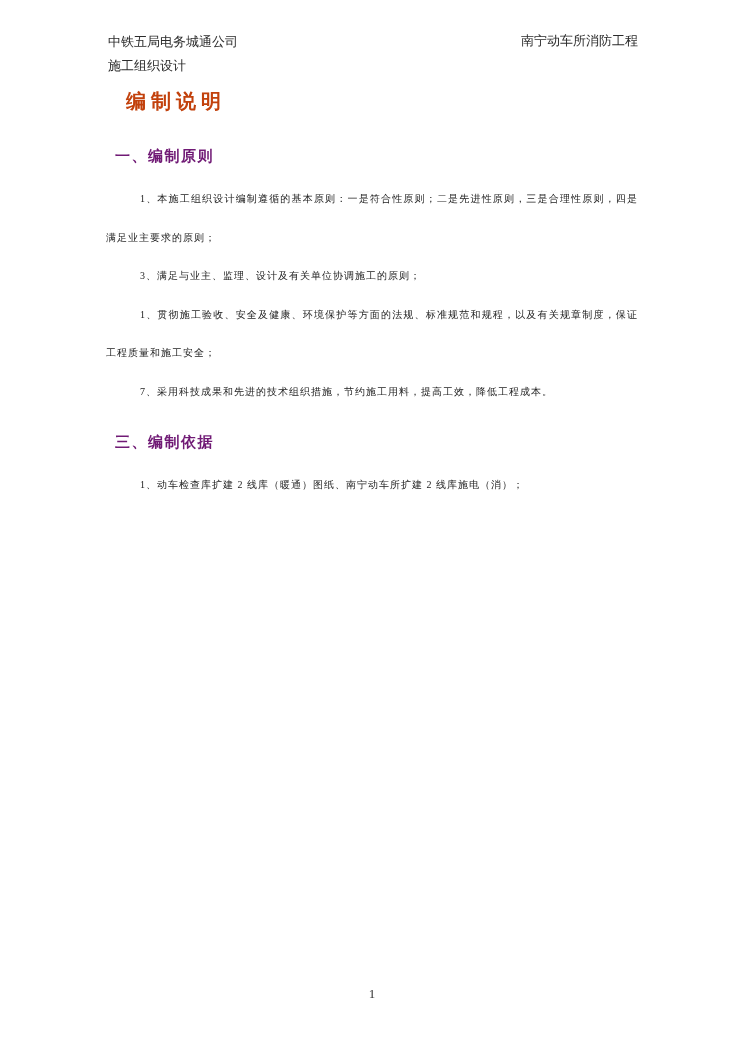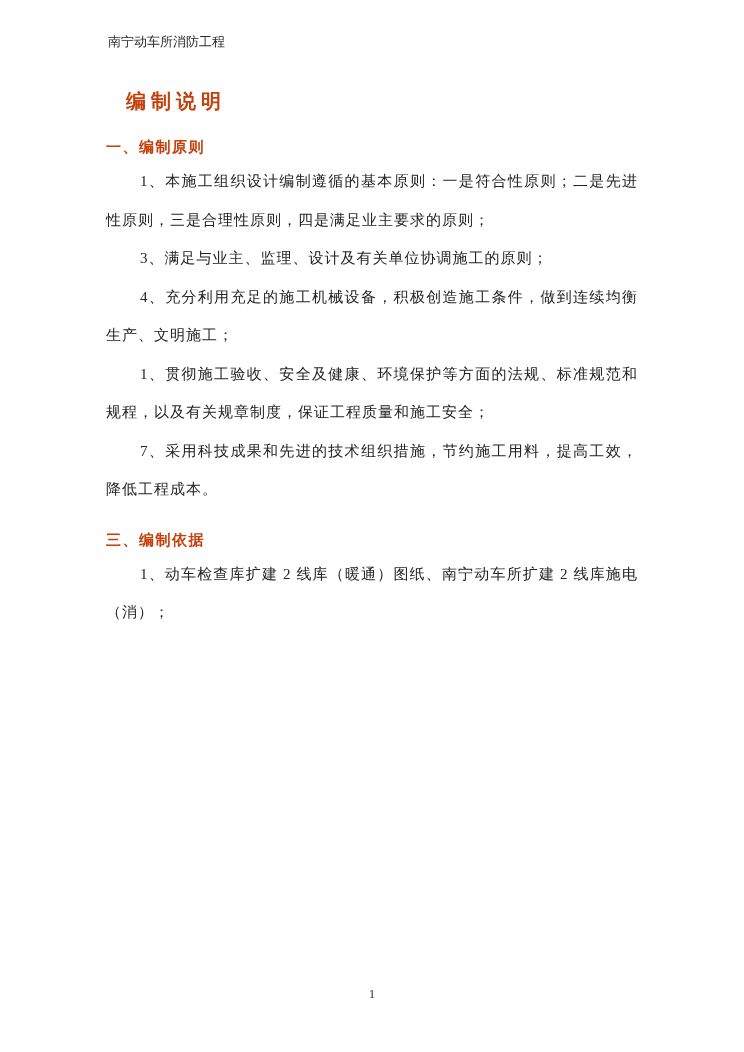--- a/index.html
+++ b/index.html
@@ -27,50 +27,51 @@
     align-items: flex-start;
     font-size: 13px;
     line-height: 24px;
     color: #2b2b2b;
   }
   .doc-header .header-left div {
     white-space: nowrap;
   }
   .doc-header .header-right {
     white-space: nowrap;
+    font-family: Liberation Mono, monospace;
   }
   .doc-title {
     position: absolute;
     top: 88px;
     left: 126px;
     margin: 0;
     font-size: 20px;
     font-weight: 700;
     letter-spacing: 5px;
     color: #c2410c;
   }
   .content {
     position: absolute;
     top: 132px;
     left: 106px;
     width: 532px;
   }
   .section { margin: 0; }
   .section + .section { margin-top: 16px; }
   .section-heading {
-    margin: 0;
+    margin: 9px;
     font-size: 15px;
     font-weight: 700;
     line-height: 30px;
     letter-spacing: 1.5px;
-    color: #c2410c;
+    color: #701a75;
   }
   .para {
     margin: 0;
-    font-size: 15px;
+    font-size: 10px;
     line-height: 38.5px;
     letter-spacing: 1px;
     text-indent: 34px;
     text-align: justify;
     word-break: break-all;
     color: #232323;
   }
   .page-footer {
     position: absolute;
     top: 986px;
@@ -80,32 +81,35 @@
     font-size: 13px;
     color: #333333;
   }
 </style>
 </head>
 <body>
 
 <div class="page">
 
   <div class="doc-header">
+    <div class="header-left">
+      <div>中铁五局电务城通公司</div>
+      <div>施工组织设计</div>
+    </div>
     <div class="header-right">南宁动车所消防工程</div>
   </div>
 
   <h1 class="doc-title">编制说明</h1>
 
   <div class="content">
 
     <div class="section">
       <h2 class="section-heading">一、编制原则</h2>
       <p class="para">1、本施工组织设计编制遵循的基本原则：一是符合性原则；二是先进性原则，三是合理性原则，四是满足业主要求的原则；</p>
       <p class="para">3、满足与业主、监理、设计及有关单位协调施工的原则；</p>
-      <p class="para">4、充分利用充足的施工机械设备，积极创造施工条件，做到连续均衡生产、文明施工；</p>
       <p class="para">1、贯彻施工验收、安全及健康、环境保护等方面的法规、标准规范和规程，以及有关规章制度，保证工程质量和施工安全；</p>
       <p class="para">7、采用科技成果和先进的技术组织措施，节约施工用料，提高工效，降低工程成本。</p>
     </div>
 
     <div class="section">
     </div>
 
     <div class="section">
       <h2 class="section-heading">三、编制依据</h2>
       <p class="para">1、动车检查库扩建 2 线库（暖通）图纸、南宁动车所扩建 2 线库施电（消）；</p>

